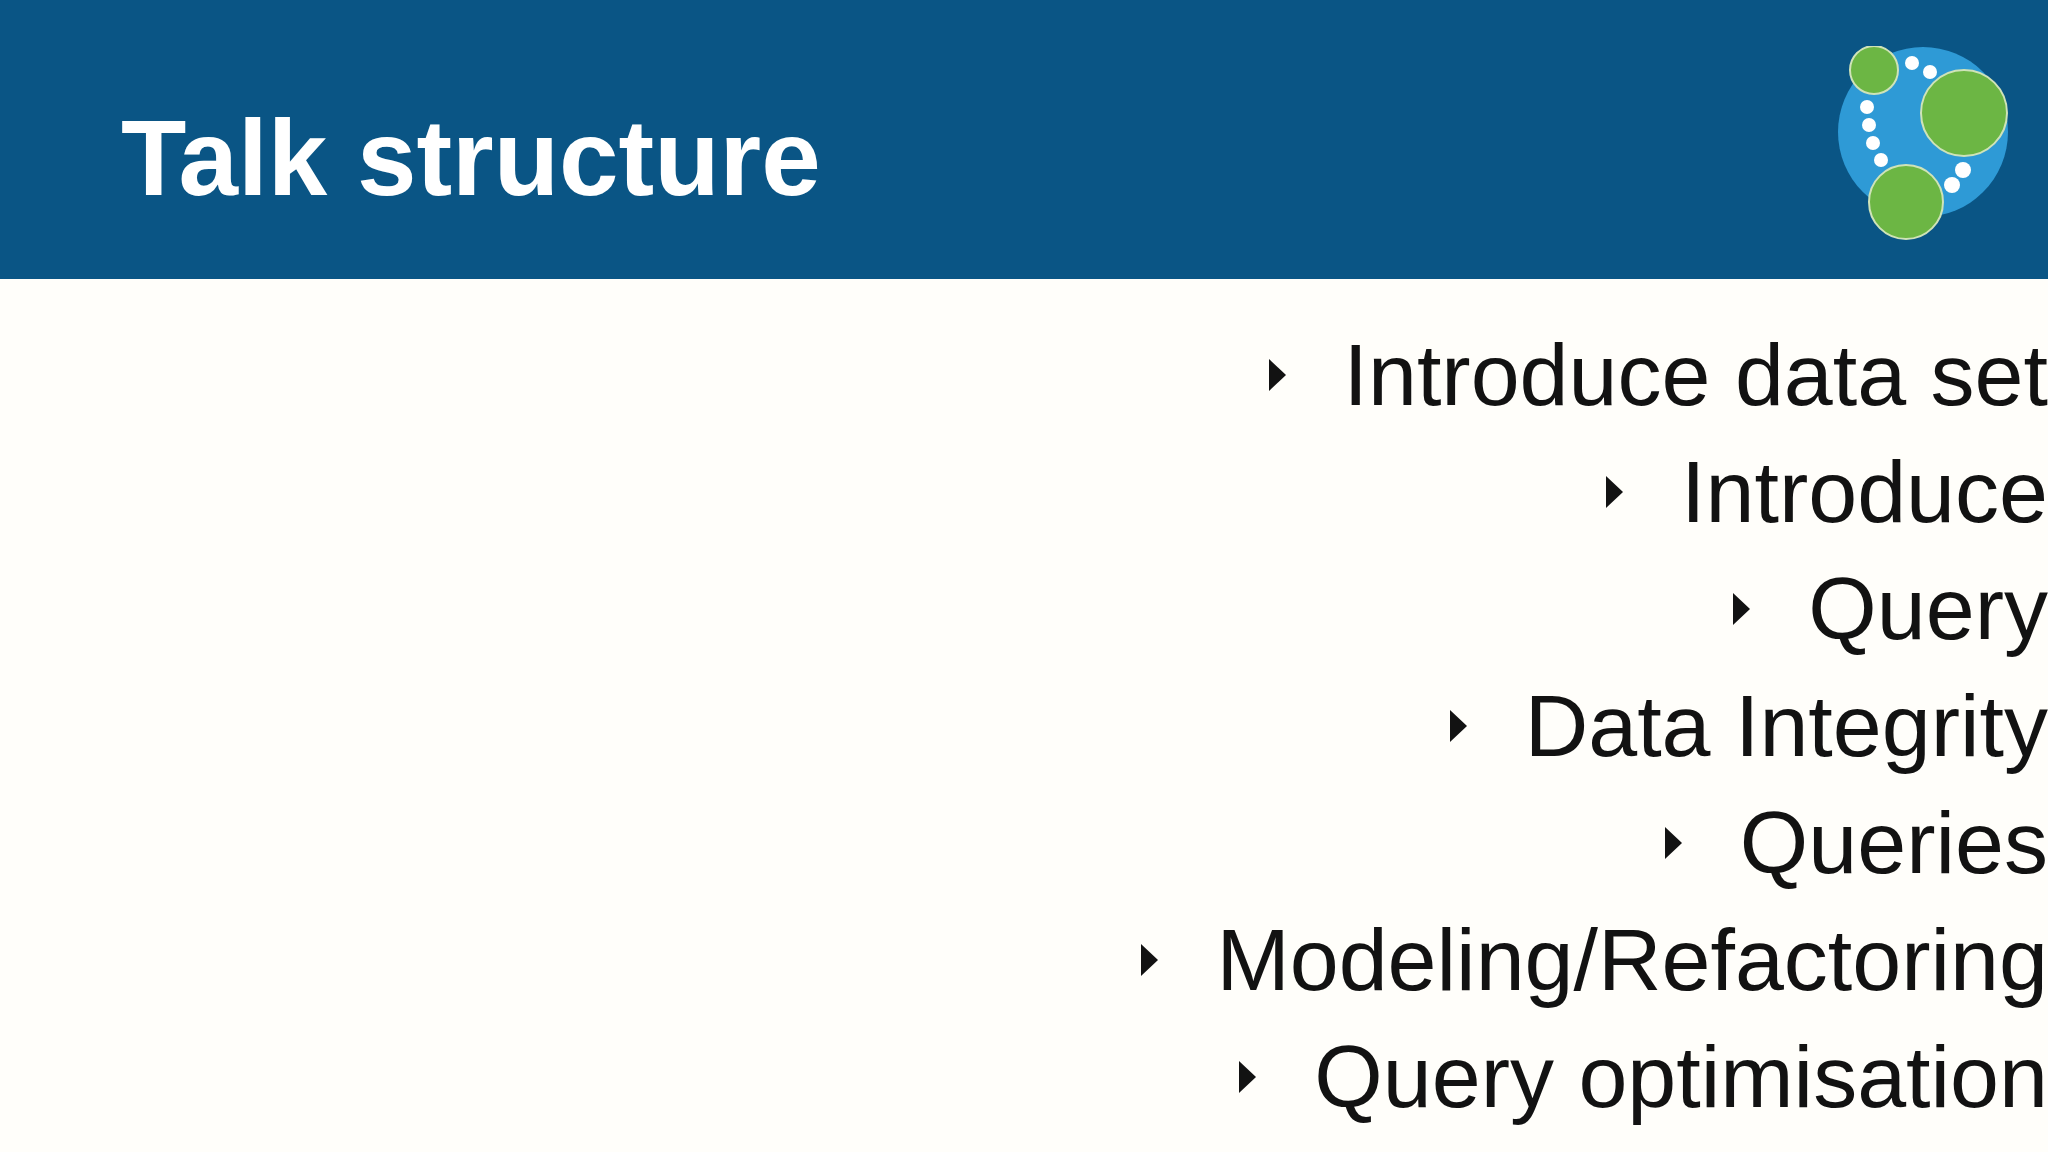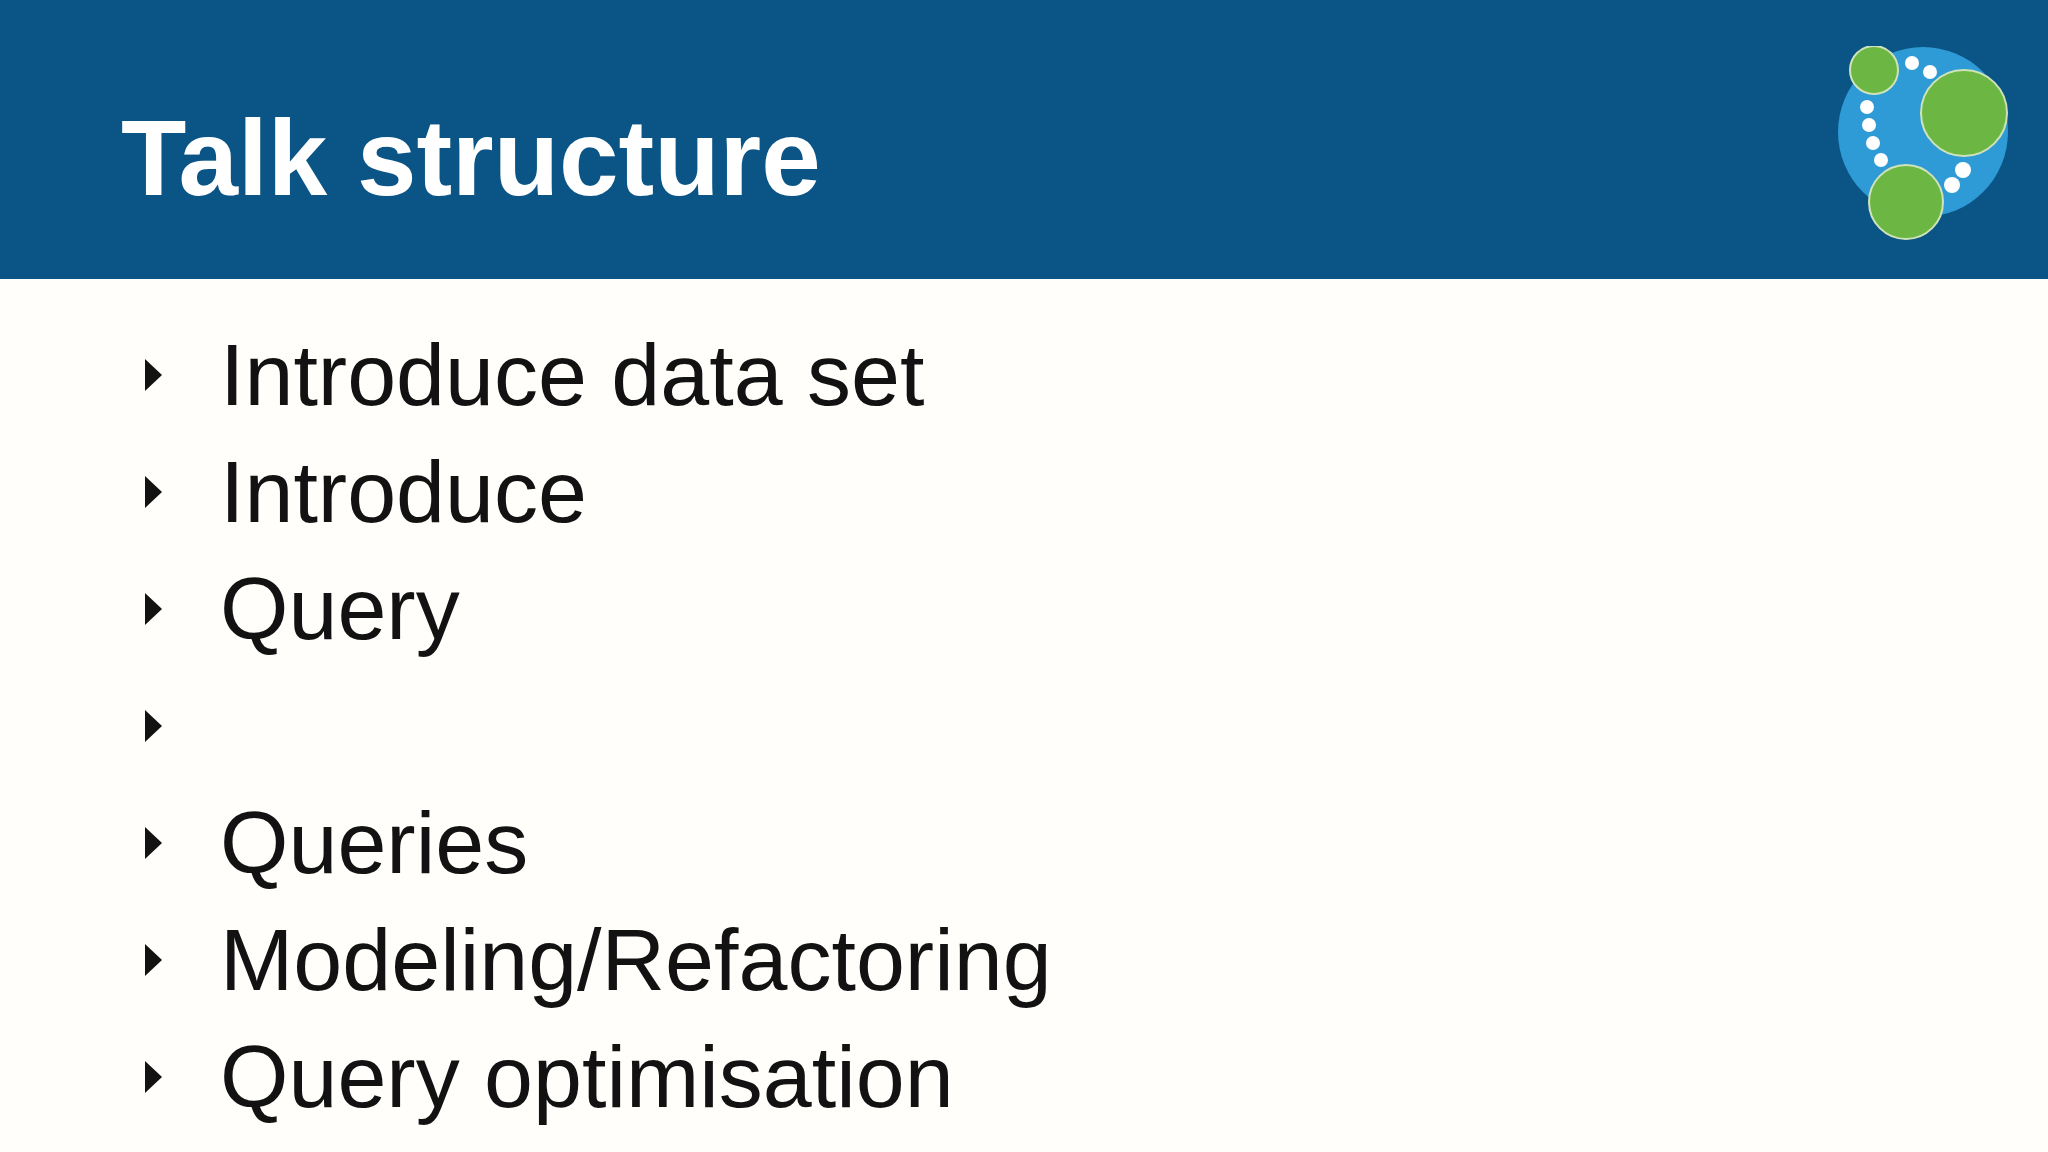--- a/index.html
+++ b/index.html
@@ -49,20 +49,21 @@
     position:absolute;
     left:0;top:316px;
     width:2048px;
     list-style:none;
   }
   .bullets li{
     height:117px;
     display:flex;
     align-items:center;
     padding-left:145px;
+    justify-content:flex-end;
   }
   .tri{
     width:0;height:0;
     border-left:17px solid var(--text-color);
     border-top:16px solid transparent;
     border-bottom:16px solid transparent;
     margin-right:58px;
     flex:0 0 auto;
   }
   .txt{
@@ -101,20 +102,21 @@
   <li>
     <span class="tri"></span>
     <span class="txt">Introduce</span>
   </li>
   <li>
     <span class="tri"></span>
     <span class="txt">Query</span>
   </li>
   <li>
     <span class="tri"></span>
+    <span class="txt">Data Integrity</span>
   </li>
   <li>
     <span class="tri"></span>
     <span class="txt">Queries</span>
   </li>
   <li>
     <span class="tri"></span>
     <span class="txt">Modeling/Refactoring</span>
   </li>
   <li>

